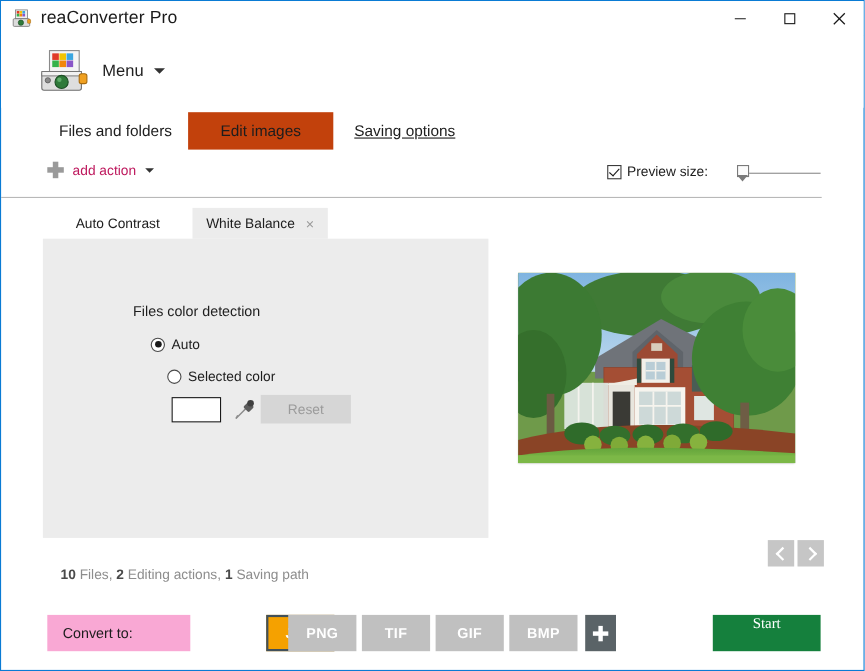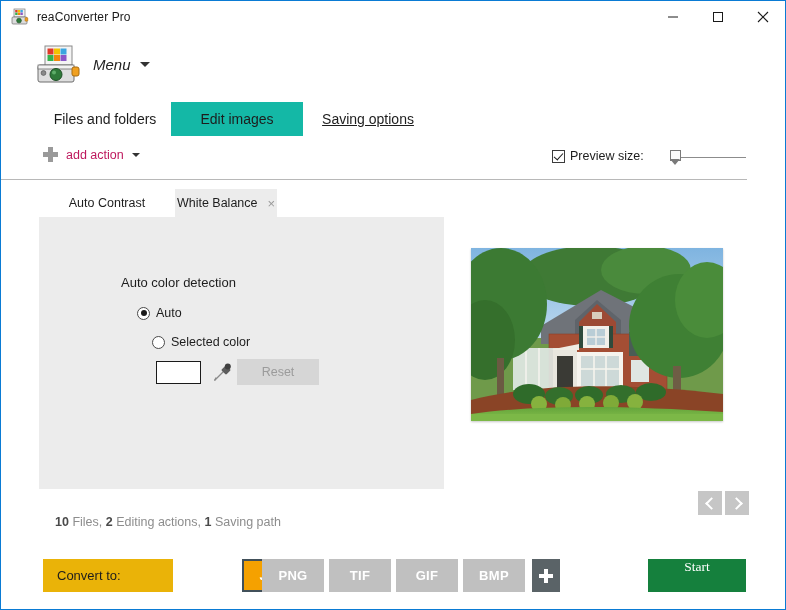--- a/index.html
+++ b/index.html
@@ -25,36 +25,35 @@
     width: 784px; height: 31px;
     background: #ffffff;
     display: flex; align-items: center;
   }
   #title-icon {
     margin-left: 10px; width: 18px; height: 18px;
     position: relative; flex: none;
   }
   #title-text {
     margin-left: 8px;
-    font-size: 12px; color: #1a1a1a;
+    font-size: 16px; color: #1a1a1a;
     letter-spacing: 0.1px;
   }
   .win-btns { position: absolute; right: 0; top: 0; display: flex; height: 31px; }
   .win-btn {
     width: 45px; height: 31px;
     display: flex; align-items: center; justify-content: center;
     color: #1a1a1a;
   }
 
   
   #menu-row {
     position: absolute; left: 0; top: 31px;
     width: 784px; height: 66px;
     background: #ffffff;
-    font-style: italic;
   }
   #app-icon {
     position: absolute; left: 36px; top: 13px;
     width: 44px; height: 40px;
   }
   #menu-btn {
     position: absolute; left: 88px; top: 22px;
     display: flex; align-items: center; gap: 9px;
     padding: 2px 4px;
     font-size: 15px; color: #222;
@@ -70,21 +69,21 @@
   #main-tabs {
     position: absolute; left: 0; top: 101px;
     width: 784px; height: 34px;
   }
   .mtab {
     position: absolute; top: 0; height: 34px;
     display: flex; align-items: center; justify-content: center;
     font-size: 14px; color: #1d1d1d;
     box-sizing: border-box;
   }
-  .mtab.active { background: #14b8a6; }
+  .mtab.active { background: #c2410c; }
 
   
   #add-action {
     position: absolute; left: 42px; top: 146px;
     display: flex; align-items: center; gap: 8px;
     font-size: 12.5px; color: #be185d;
   }
   .plus-ico {
     position: relative; width: 15px; height: 15px; flex: none;
   }
@@ -237,21 +236,21 @@
   #status {
     position: absolute; left: 54px; top: 514px;
     font-size: 12.5px; color: #8d8d8d;
   }
   #status b { color: #4a4a4a; font-weight: bold; }
 
   
   #convert-label {
     position: absolute; left: 42px; top: 558px;
     width: 130px; height: 33px;
-    background: #eab308;
+    background: #f9a8d4;
     display: flex; align-items: center;
     padding-left: 14px; box-sizing: border-box;
     font-size: 13px; color: #1d1d1d;
   }
   .fmt-btn {
     position: absolute; top: 558px;
     width: 62px; height: 33px;
     display: flex; align-items: center; justify-content: center;
     font-size: 13px; font-weight: bold; color: #ffffff;
     background: #c0c0c0;
@@ -372,28 +371,28 @@
   <div id="slider">
     <div id="slider-track"></div>
     <div id="slider-thumb"></div>
   </div>
   <div id="divider"></div>
 
   <div id="sub-tabs">
     <div class="stab" style="left:0px; width:136px;">
       <span>Auto Contrast</span>
     </div>
-    <div class="stab active" style="left:136px; width:102px;">
+    <div class="stab active" style="left:136px; width:123px;">
       <span>White Balance</span>
       <span class="stab-close">×</span>
     </div>
   </div>
 
   <div id="options-panel">
-    <div id="wcd-title">Auto color detection</div>
+    <div id="wcd-title">Files color detection</div>
 
     <div class="radio-row" style="left:98px; top:89px;">
       <span class="radio sel"></span>
       <span>Auto</span>
     </div>
 
     <div class="radio-row" style="left:98px; top:118px;margin-left:15px;">
       <span class="radio"></span>
       <span>Selected color</span>
     </div>

